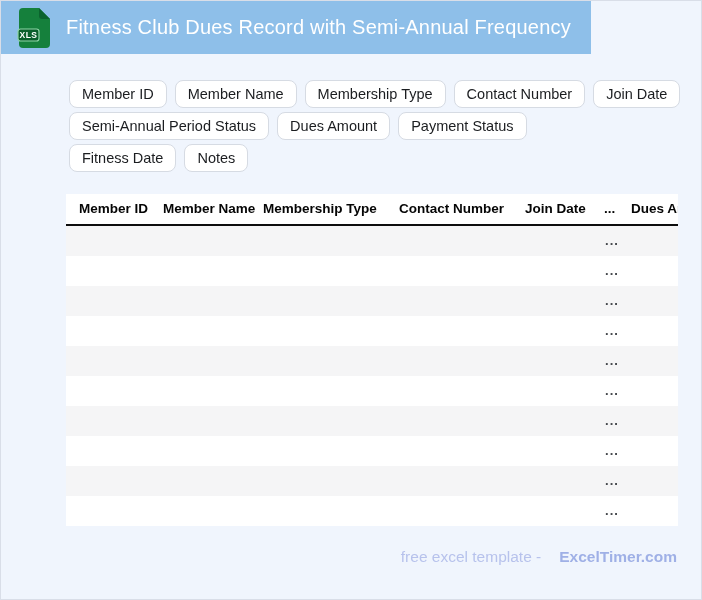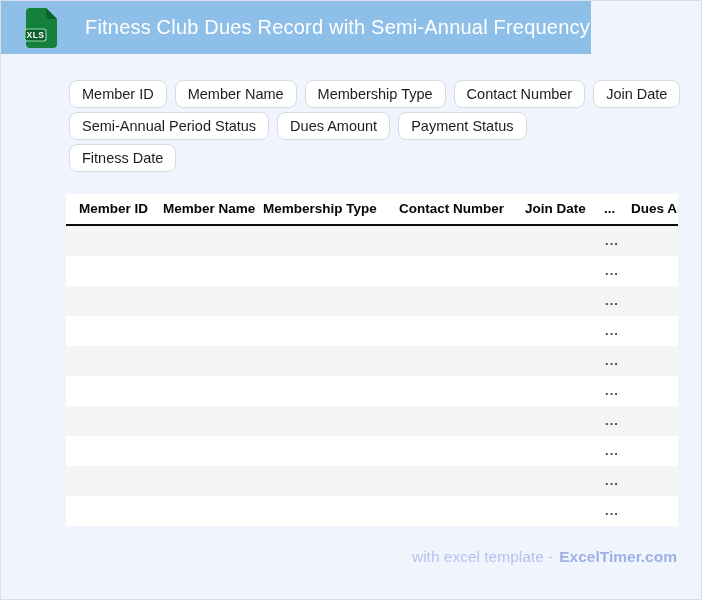--- a/index.html
+++ b/index.html
@@ -15,27 +15,27 @@
   }
 
   
   .titlebar {
     position: absolute;
     left: 0; top: 0;
     width: 590px; height: 53px;
     background: #8ebfe9;
     display: flex;
     align-items: center;
-    padding-left: 23px;
+    padding-left: 16px;
     box-sizing: border-box;
     gap: 11px;
   }
   .file-icon { display: inline-flex; flex: 0 0 auto; }
   .title {
-    margin: 16px;
+    margin: 4px;
     font-size: 20px;
     font-weight: 500;
     color: #ffffff;
     letter-spacing: 0.2px;
     white-space: nowrap;
   }
 
   
   .chips { position: absolute; left: 68px; top: 79px; }
   .chip-row { display: flex; gap: 8px; margin-bottom: 4px; }
@@ -102,21 +102,21 @@
   .footer {
     position: absolute;
     right: 24px; top: 547px;
     font-size: 15.5px;
     color: #b7c2ec;
     white-space: nowrap;
   }
   .brand {
     font-weight: bold;
     color: #9fb0e6;
-    margin-left: 6px;
+    margin-left: 18px;
     cursor: pointer;
   }
 </style>
 </head>
 <body>
 
 <div class="page">
 
   <header class="titlebar">
     <span class="file-icon">
@@ -138,20 +138,21 @@
       <span class="chip">Contact Number</span>
       <span class="chip">Join Date</span>
     </div>
     <div class="chip-row">
       <span class="chip">Semi-Annual Period Status</span>
       <span class="chip">Dues Amount</span>
       <span class="chip">Payment Status</span>
     </div>
     <div class="chip-row">
       <span class="chip">Fitness Date</span>
+      <span class="chip">Notes</span>
     </div>
   </div>
 
   <div class="table">
     <div class="thead">
       <span class="th c1">Member ID</span>
       <span class="th c2">Member Name</span>
       <span class="th c3">Membership Type</span>
       <span class="th c4">Contact Number</span>
       <span class="th c5">Join Date</span>
@@ -186,16 +187,16 @@
       <div class="trow odd">
           <span class="dots">...</span>
         </div>
       <div class="trow even">
           <span class="dots">...</span>
         </div>
     </div>
   </div>
 
   <div class="footer">
-    <span>with excel template -</span><span class="brand">ExcelTimer.com</span>
+    <span>free excel template -</span><span class="brand">ExcelTimer.com</span>
   </div>
 
 </div>
 
 </body></html>

